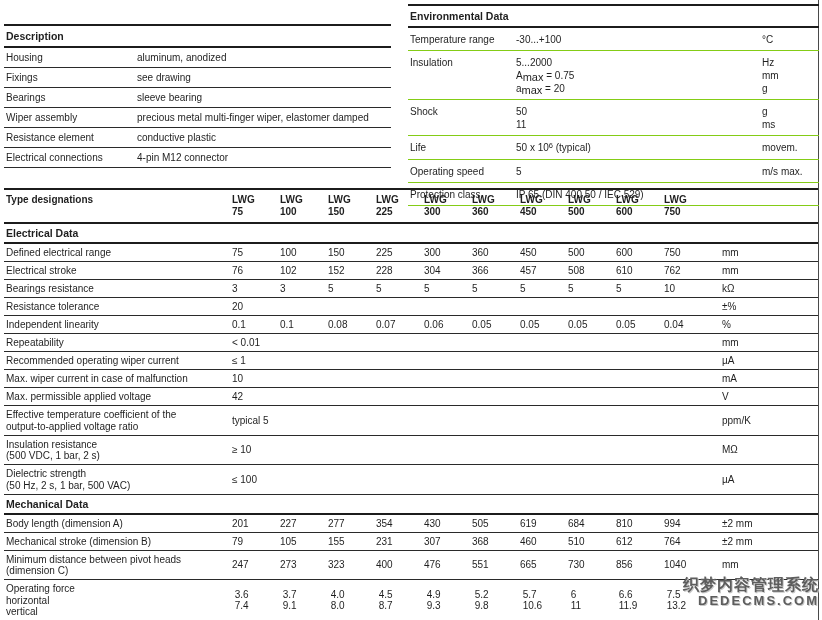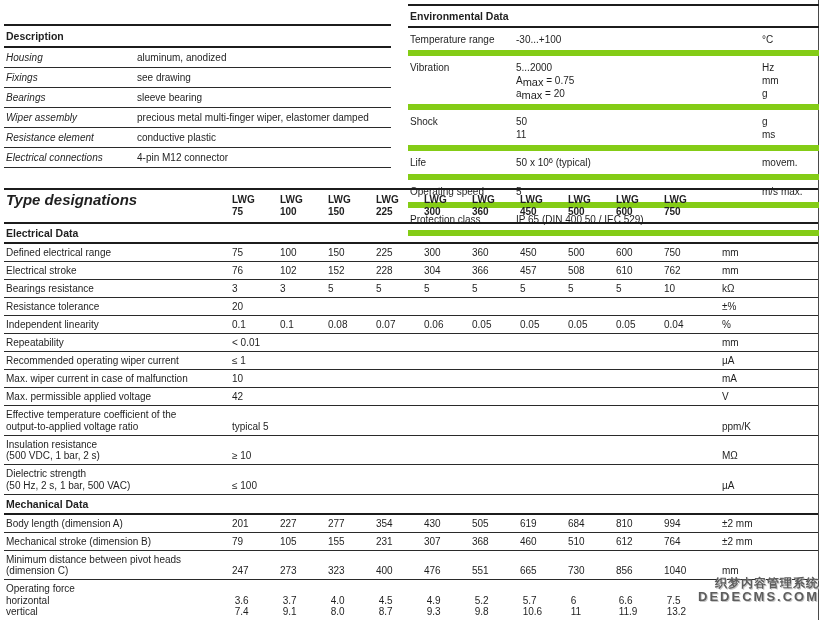--- a/index.html
+++ b/index.html
@@ -13,61 +13,61 @@
 
   
   .sec-head{
     font-weight:bold;font-size:10.5px;
     border-top:2px solid #1c1c1c;border-bottom:2px solid #1c1c1c;
     padding:5px 0 4px 2px;line-height:11px;
   }
   
   .tbl-desc{position:absolute;left:4px;top:4px;width:387px;margin-top:20px;}
   .drow{display:flex;border-bottom:1px solid #2a2a2a;padding:5px 0 4px;line-height:10px;}
-  .d-label{width:131px;padding-left:2px;font-style:italic;}
+  .d-label{width:131px;padding-left:2px;}
   .d-value{flex:1;}
 
   
   .tbl-env{position:absolute;left:408px;top:4px;width:411px;}
-  .erow{display:flex;border-bottom:6px solid #84cc16;padding:5px 0 4px;line-height:13px;}
+  .erow{display:flex;border-bottom:1px solid #84cc16;padding:5px 0 4px;line-height:13px;}
   .e-label{width:106px;padding-left:2px;}
   .e-value{width:246px;}
   .e-unit{flex:1;}
   .sub{font-size:11px;position:relative;top:2px;}
   .sup{font-size:7.5px;position:relative;top:-3px;}
 
   
   .tbl-main{position:absolute;left:4px;top:188px;width:814px;}
   .mhead{
     display:flex;align-items:flex-start;font-weight:bold;
     border-top:2px solid #1c1c1c;border-bottom:2px solid #1c1c1c;
     padding:4px 0;line-height:12px;font-size:10px;
   }
-  .mhead .c-label{font-size:15px;font-style:italic;}
+  .mhead .c-label{font-size:10px;}
   .msec{
     font-weight:bold;font-size:10.5px;line-height:11px;
     border-bottom:2px solid #1c1c1c;padding:4px 0 3px 2px;
   }
-  .mrow{display:flex;align-items:flex-end;border-bottom:1px solid #2a2a2a;
+  .mrow{display:flex;align-items:center;border-bottom:1px solid #2a2a2a;
         padding:3px 0 2.5px;line-height:11.5px;}
   .c-label{width:228px;padding-left:2px;box-sizing:border-box;}
   .c-v{width:48px;}
   .c-vals{display:flex;width:480px;}
   .c-vals .c-v{width:48px;}
   .c-unit{margin-left:auto;width:106px;box-sizing:border-box;padding-left:10px;}
   .op-vals{display:flex;flex-direction:column;justify-content:flex-end;margin-left:9px;}
   .mrow.last{border-bottom:2px solid #1c1c1c;}
 
   
   .watermark{
     position:absolute;right:3px;top:577px;text-align:right;
     color:#5d5d5d;font-weight:bold;line-height:1.05;
     text-shadow:1px 1px 0 #c8c8c8;
   }
-  .wm-cn{font-size:12px;letter-spacing:1px;}
+  .wm-cn{font-size:16px;letter-spacing:1px;}
   .wm-en{font-size:13px;letter-spacing:2px;}
 </style>
 </head>
 <body>
 
 <div class="page">
   <div class="edge-line"></div>
 
   <div class="tbl-desc">
     <div class="sec-head">Description</div>
@@ -100,21 +100,21 @@
   <div class="tbl-env">
     <div class="sec-head">Environmental Data</div>
 
     <div class="erow">
       <div class="e-label">Temperature range</div>
       <div class="e-value">-30...+100</div>
       <div class="e-unit">°C</div>
     </div>
 
     <div class="erow">
-      <div class="e-label">Vibration</div>
+      <div class="e-label">Insulation</div>
       <div class="e-value">
         <div>5...2000</div>
         <div><span>A</span><span class="sub">max</span><span> = 0.75</span></div>
         <div><span>a</span><span class="sub">max</span><span> = 20</span></div>
       </div>
       <div class="e-unit">
         <div>Hz</div>
         <div>mm</div>
         <div>g</div>
       </div>

